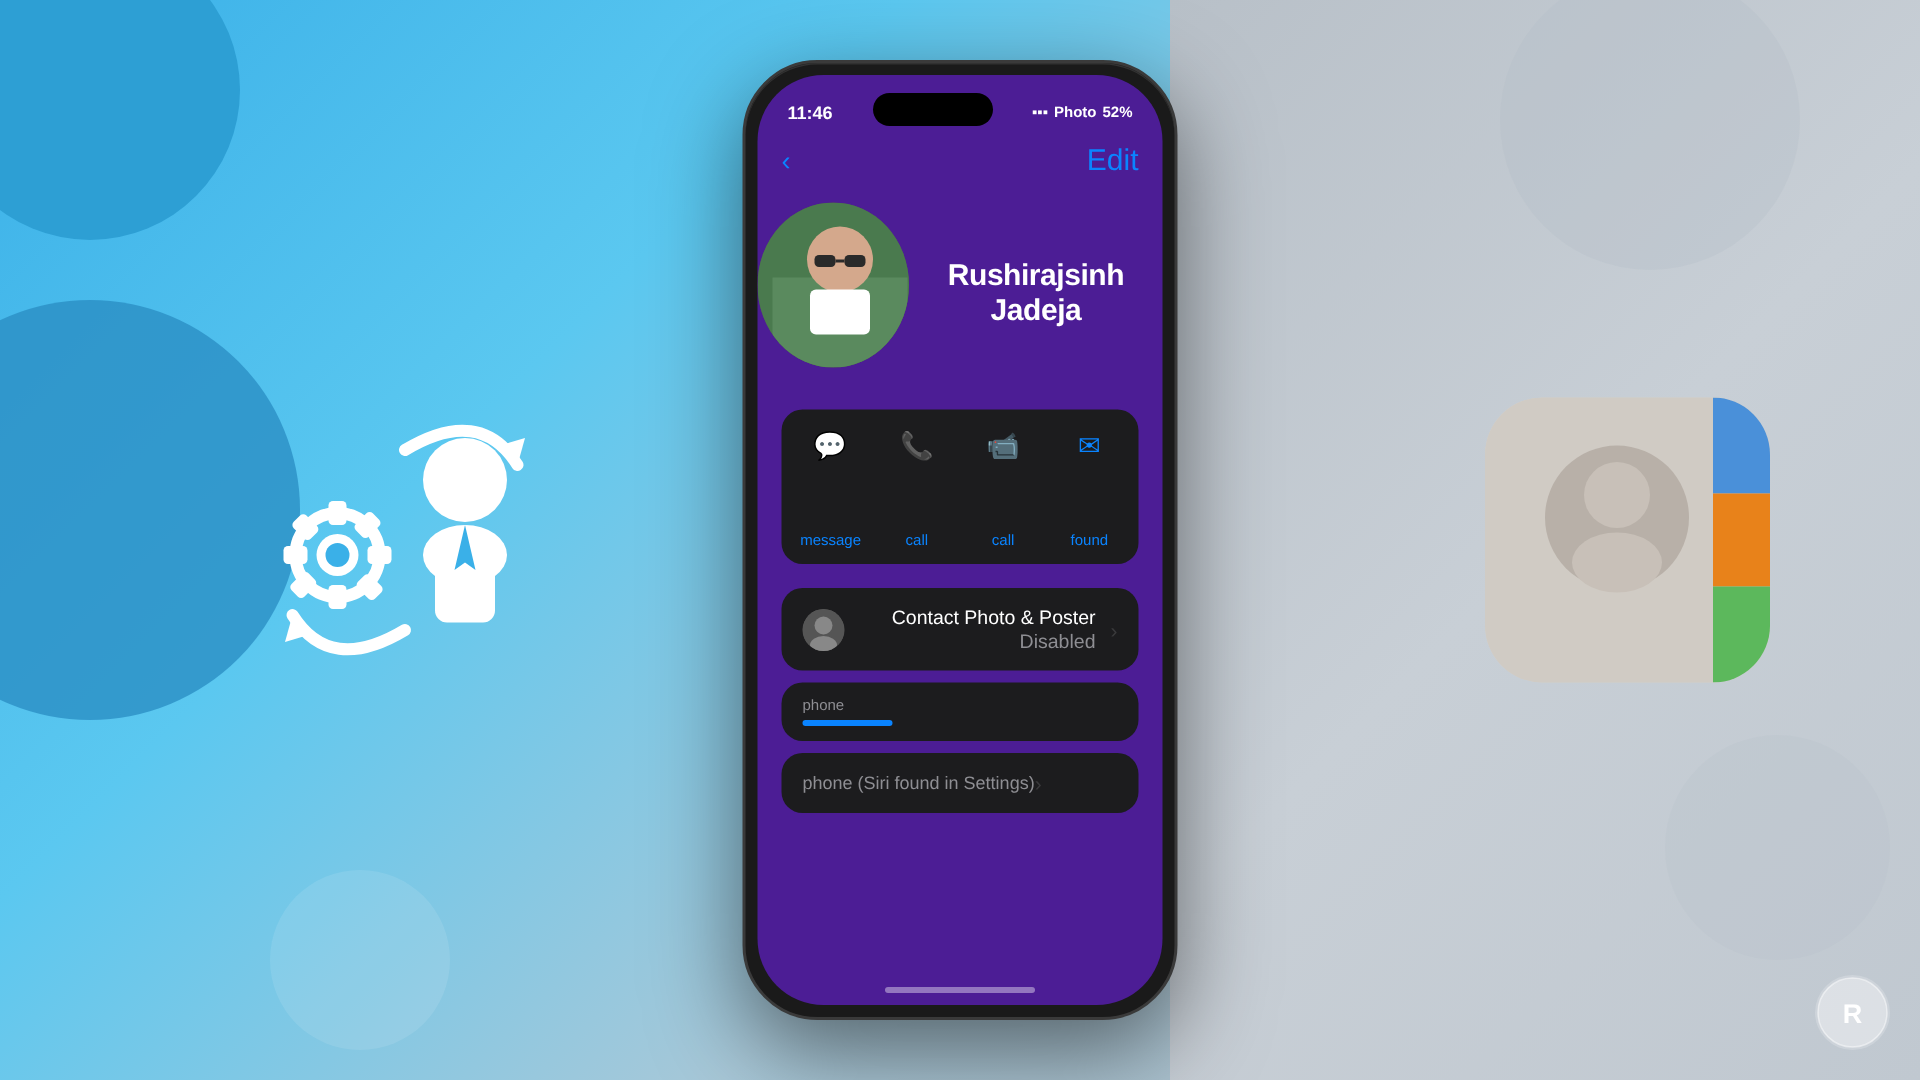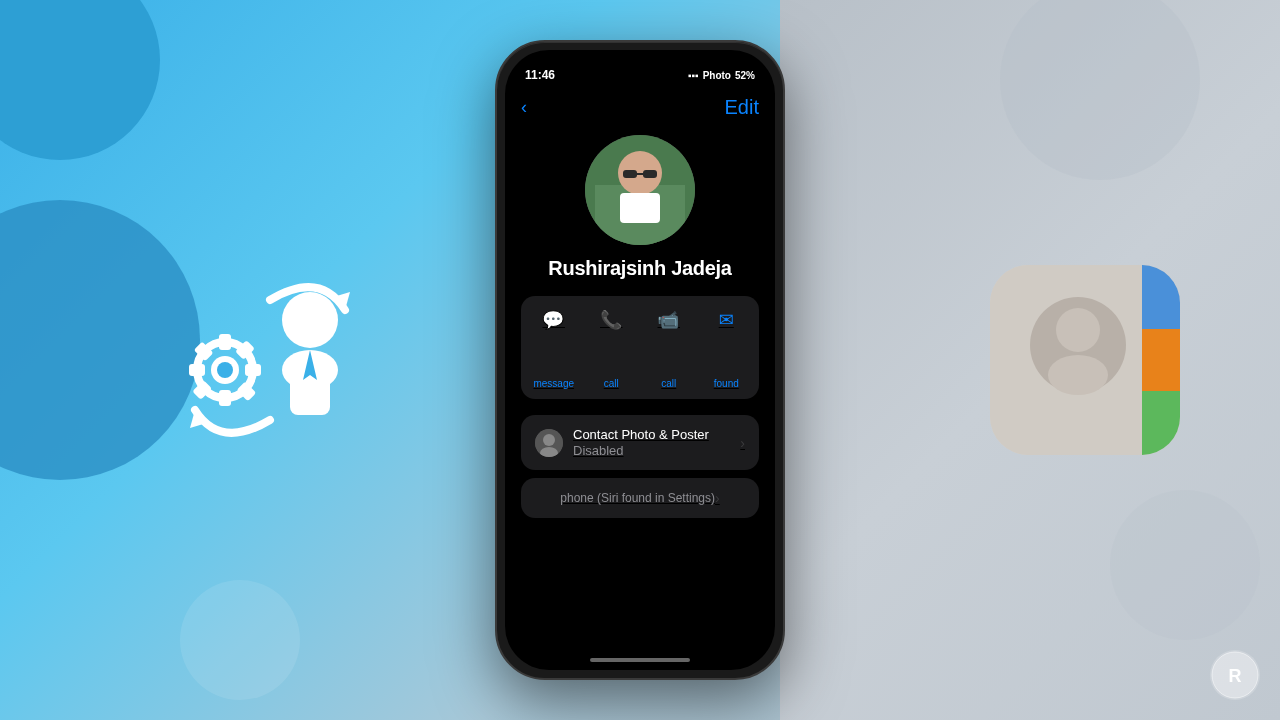--- a/index.html
+++ b/index.html
@@ -112,24 +112,23 @@
       background: #2a2a2a;
       border-radius: 0 2px 2px 0;
     }
 
     .phone-screen {
       position: absolute;
       top: 8px;
       left: 8px;
       right: 8px;
       bottom: 8px;
-      background: #000000;
+      background: #4c1d95;
       border-radius: 44px;
       overflow: hidden;
-      text-decoration: underline;
     }
 
     
     .status-bar {
       display: flex;
       justify-content: space-between;
       align-items: center;
       padding: 12px 20px 4px;
       color: white;
       font-size: 11px;
@@ -166,21 +165,21 @@
     .nav-edit {
       color: #0a84ff;
       font-size: 20px;
       font-weight: 500;
       cursor: pointer;
     }
 
     
     .contact-avatar-section {
       display: flex;
-      flex-direction: column;
+      flex-direction: row;
       align-items: center;
       padding: 8px 0 16px;
     }
 
     .avatar-circle {
       width: 110px;
       height: 110px;
       border-radius: 50%;
       overflow: hidden;
       background: #555;
@@ -240,21 +239,21 @@
       overflow: hidden;
     }
 
     .info-row {
       padding: 12px 14px;
       border-bottom: 0.5px solid #2a2a2a;
       position: relative;
       cursor: pointer;
     }
 
-    .info-row:last-child { border-bottom: none; }
+    .info-row:last-child { border-bottom: none; text-align: right; }
 
     .info-row-header {
       display: flex;
       align-items: center;
       gap: 10px;
     }
 
     .info-row-avatar {
       width: 28px;
       height: 28px;
@@ -311,21 +310,21 @@
       margin-top: 4px;
     }
 
     .field-value-bar-short {
       width: 60px;
     }
 
     .phone-siri-row {
       display: flex;
       align-items: center;
-      justify-content: center;
+      justify-content: flex-start;
       padding: 12px 14px;
     }
 
     .phone-siri-text {
       color: #8e8e93;
       font-size: 12px;
     }
 
     
     .home-indicator {
@@ -485,20 +484,24 @@
             <div class="info-row-text">
               <div class="info-row-title">Contact Photo &amp; Poster</div>
               <div class="info-row-subtitle">Disabled</div>
             </div>
             <span class="info-row-chevron">›</span>
           </div>
         </div>
       </div>
 
       <div class="field-section">
+        <div class="field-row">
+          <div class="field-label">phone</div>
+          <div class="field-value-bar field-value-bar-short"></div>
+        </div>
       </div>
 
       <div class="info-section">
         <div class="phone-siri-row">
           <span class="phone-siri-text">phone (Siri found in Settings)</span>
           <span class="info-row-chevron">›</span>
         </div>
       </div>
 
       <div class="home-indicator"></div>

